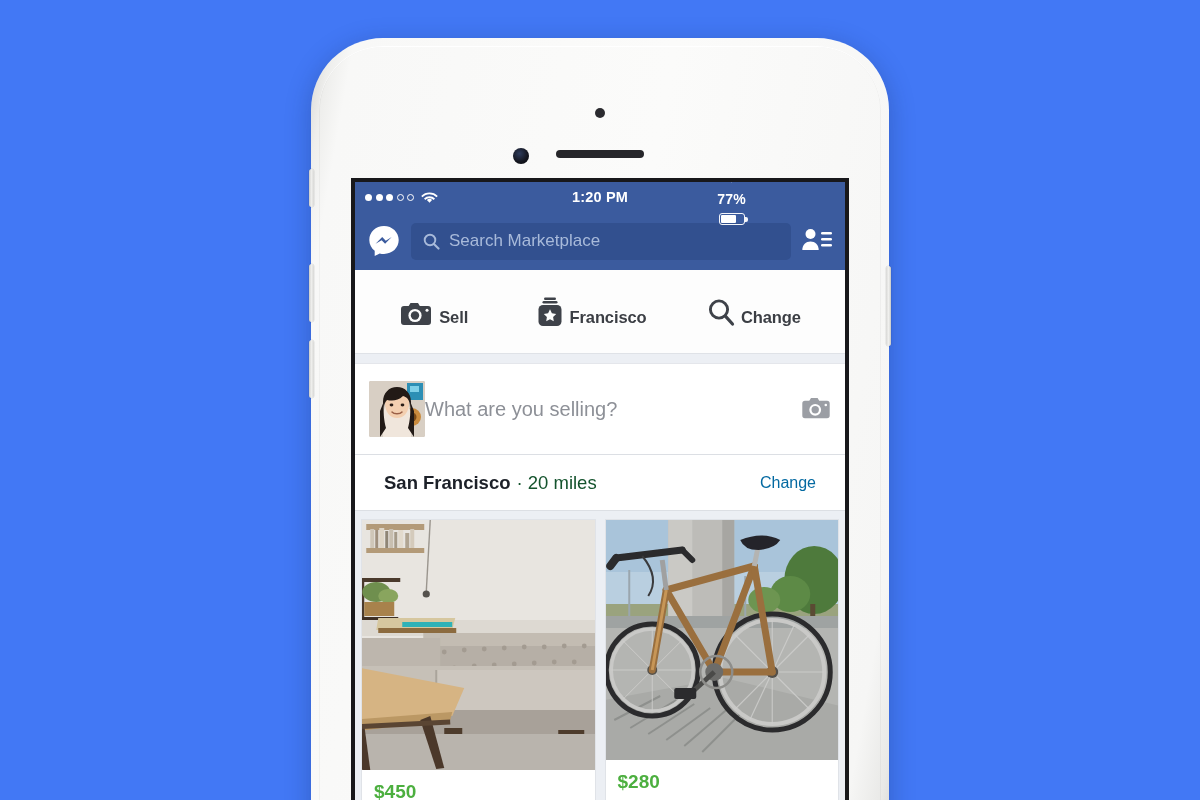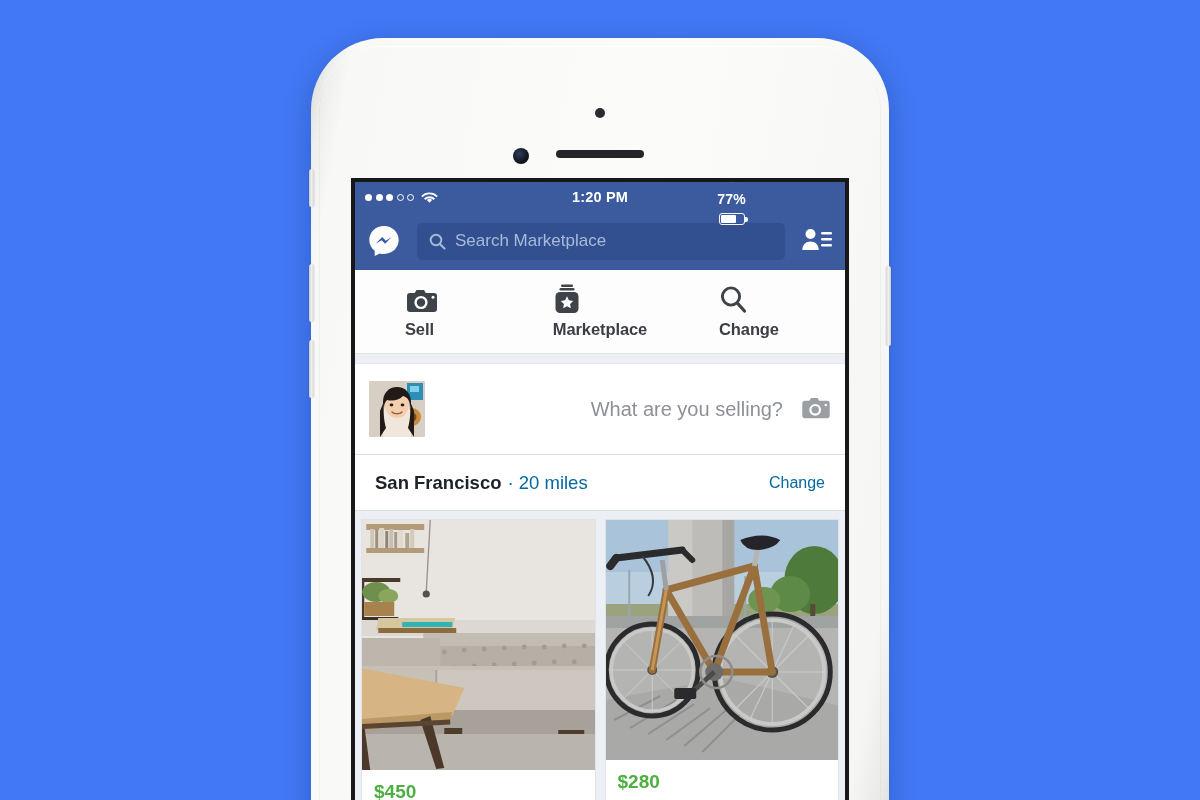--- a/index.html
+++ b/index.html
@@ -133,21 +133,21 @@
   }
   .battery > i { display:block; height:100%; width:72%; background:#fff; border-radius:1px; }
 
   
   #navbar {
     height: 58px;
     background: #3b5b9e;
     display: flex;
     align-items: center;
     padding: 0 12px;
-    gap: 16px;
+    gap: 10px;
   }
   #messenger-btn {
     width: 34px; height: 34px;
     flex: 0 0 34px;
     position: relative;
   }
   #searchfield {
     flex: 1;
     height: 37px;
     background: #32508f;
@@ -168,45 +168,43 @@
     height: 84px;
     background: #fdfdfd;
     display: flex;
     align-items: center;
     justify-content: space-around;
     padding: 0 14px;
     border-bottom: 1px solid #dfe2e7;
   }
   .tab {
     display: flex;
-    flex-direction: column;
-    align-items: flex-start;
+    align-items: flex-end;
     gap: 6px;
     min-width: 76px;
   }
   .tab-icon { height: 30px; display: flex; align-items: flex-end; }
   .tab-label {
     font-size: 16.5px;
     color: #3b3e44;
     font-weight: bold;
     letter-spacing: -0.1px;
   }
 
   
   #composer {
     height: 92px;
     background: #ffffff;
     display: flex;
     align-items: center;
     padding: 0 14px;
-    gap: 18px;
+    gap: 0;
     border-top: 1px solid #e4e6eb;
     border-bottom: 1px solid #dcdfe4;
     margin-top: 9px;
-    text-align: right;
   }
   #avatar {
     width: 56px; height: 56px;
     flex: 0 0 56px;
     border-radius: 2px;
     overflow: hidden;
     position: relative;
     background: #cbbfb2;
   }
   #composer-text {
@@ -215,25 +213,25 @@
     color: #8d9097;
   }
   #composer-camera { width: 30px; flex: 0 0 30px; }
 
   
   #locrow {
     height: 56px;
     background: #fff;
     display: flex;
     align-items: center;
-    padding: 0 20px;
+    padding: 0 29px;
     border-bottom: 1px solid #dcdfe4;
   }
   #loc-city { font-size: 18.5px; font-weight: bold; color: #1d2129; }
-  #loc-radius { font-size: 18.5px; color: #0369a1; margin-left: 6px; }
+  #loc-radius { font-size: 18.5px; color: #14532d; margin-left: 6px; }
   #loc-change { margin-left: auto; font-size: 16px; color: #0369a1; }
 
   
   #feed {
     padding: 8px 6px 0 6px;
     display: flex;
     gap: 9px;
     background: #eceff4;
   }
   .feed-col { flex: 1; display: flex; flex-direction: column; gap: 9px; min-width: 0; }
@@ -351,21 +349,21 @@
 
         <div class="tab">
           <span class="tab-icon">
             <svg width="28" height="30" viewBox="0 0 28 30">
               <rect x="8" y="0.5" width="12" height="2.4" rx="1.2" fill="#3e4249"></rect>
               <rect x="6.5" y="4" width="15" height="2.6" rx="1.3" fill="#3e4249"></rect>
               <rect x="2.5" y="8" width="23" height="21" rx="4.5" fill="#3e4249"></rect>
               <path d="M14 12.3l1.9 4 4.3.6-3.1 3 .7 4.3-3.8-2-3.8 2 .7-4.3-3.1-3 4.3-.6z" fill="#fdfdfd"></path>
             </svg>
           </span>
-          <span class="tab-label">Marketplace</span>
+          <span class="tab-label">Francisco</span>
         </div>
 
         <div class="tab">
           <span class="tab-icon">
             <svg width="28" height="29" viewBox="0 0 28 29">
               <circle cx="12" cy="11.5" r="8.6" fill="none" stroke="#3e4249" stroke-width="2.9"></circle>
               <line x1="18.4" y1="18.2" x2="25.5" y2="26" stroke="#3e4249" stroke-width="3.2" stroke-linecap="round"></line>
             </svg>
           </span>
           <span class="tab-label">Change</span>

